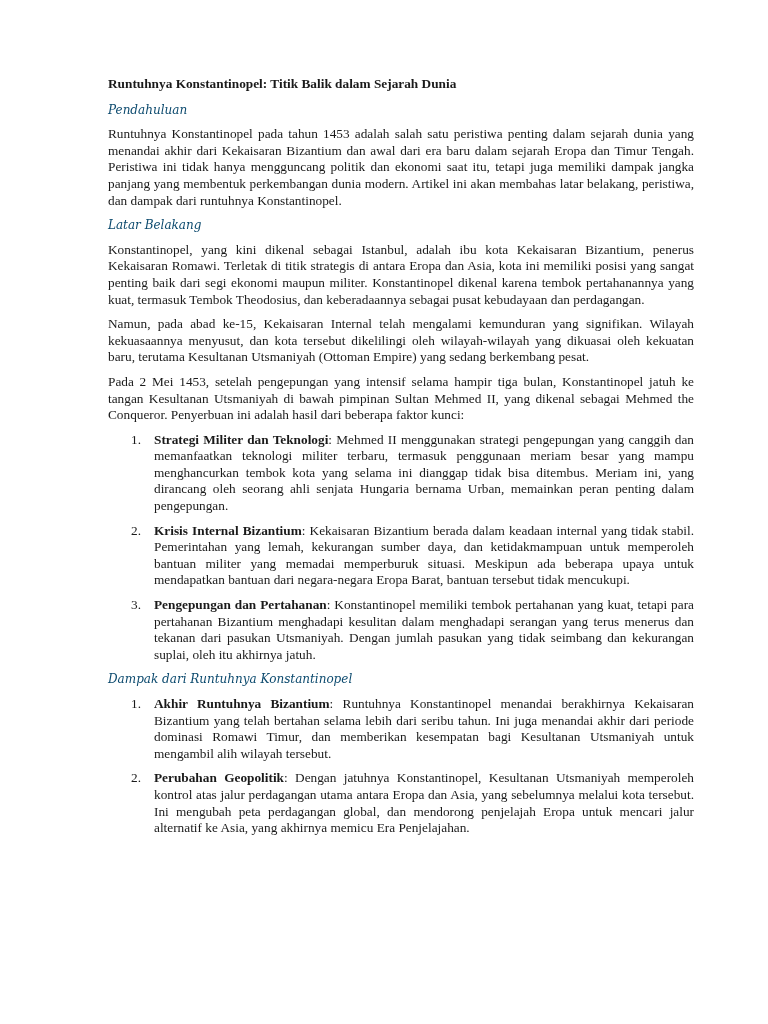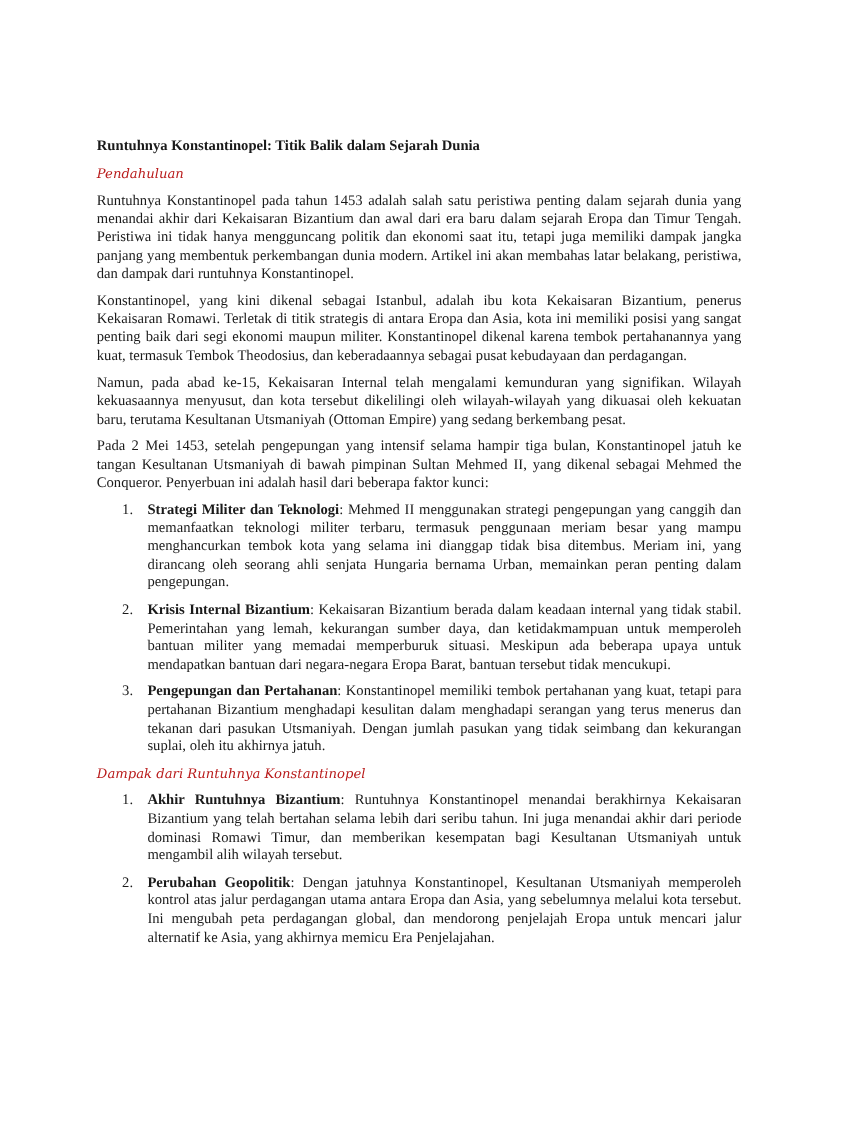--- a/index.html
+++ b/index.html
@@ -1,38 +1,37 @@
 <!DOCTYPE html>
 <html><head>
 <meta charset="utf-8">
 <style>
   html, body { margin: 0; padding: 0; background: #ffffff; }
   body { width: 768px; height: 1024px; overflow: hidden; position: relative; }
   .page {
     position: absolute;
-    left: 88px;
+    left: 108px;
     top: 76px;
     width: 586px;
     color: #1a1a1a;
     font-family: "Liberation Serif", serif;
     font-size: 13.3px;
     line-height: 16.6px;
-    margin-top: 48px;
   }
   .title {
     font-weight: bold;
     margin: 0 0 9px 0;
     font-size: 13.3px;
   }
   .section-heading {
     font-family: "DejaVu Serif", serif;
     font-style: italic;
     font-size: 12px;
     margin: 0 0 8px 0;
-    color: #b91c1c;
+    color: #0c4a6e;
   }
   p.body {
     margin: 0 0 8px 0;
     text-align: justify;
   }
   ol.list {
     margin: 0 0 8px 0;
     padding: 0;
     list-style: none;
   }
@@ -54,20 +53,21 @@
 
 <div class="page">
   <div class="title">Runtuhnya Konstantinopel: Titik Balik dalam Sejarah Dunia</div>
 
   <div>
     <div class="section-heading">Pendahuluan</div>
     <p class="body">Runtuhnya Konstantinopel pada tahun 1453 adalah salah satu peristiwa penting dalam sejarah dunia yang menandai akhir dari Kekaisaran Bizantium dan awal dari era baru dalam sejarah Eropa dan Timur Tengah. Peristiwa ini tidak hanya mengguncang politik dan ekonomi saat itu, tetapi juga memiliki dampak jangka panjang yang membentuk perkembangan dunia modern. Artikel ini akan membahas latar belakang, peristiwa, dan dampak dari runtuhnya Konstantinopel.</p>
   </div>
 
   <div>
+    <div class="section-heading">Latar Belakang</div>
     <p class="body">Konstantinopel, yang kini dikenal sebagai Istanbul, adalah ibu kota Kekaisaran Bizantium, penerus Kekaisaran Romawi. Terletak di titik strategis di antara Eropa dan Asia, kota ini memiliki posisi yang sangat penting baik dari segi ekonomi maupun militer. Konstantinopel dikenal karena tembok pertahanannya yang kuat, termasuk Tembok Theodosius, dan keberadaannya sebagai pusat kebudayaan dan perdagangan.</p>
     <p class="body">Namun, pada abad ke-15, Kekaisaran Internal telah mengalami kemunduran yang signifikan. Wilayah kekuasaannya menyusut, dan kota tersebut dikelilingi oleh wilayah-wilayah yang dikuasai oleh kekuatan baru, terutama Kesultanan Utsmaniyah (Ottoman Empire) yang sedang berkembang pesat.</p>
   </div>
 
   <div>
     <p class="body">Pada 2 Mei 1453, setelah pengepungan yang intensif selama hampir tiga bulan, Konstantinopel jatuh ke tangan Kesultanan Utsmaniyah di bawah pimpinan Sultan Mehmed II, yang dikenal sebagai Mehmed the Conqueror. Penyerbuan ini adalah hasil dari beberapa faktor kunci:</p>
     <ol class="list">
       <li>
         <span class="num">1.</span><span class="term">Strategi Militer dan Teknologi</span><span>: Mehmed II menggunakan strategi pengepungan yang canggih dan memanfaatkan teknologi militer terbaru, termasuk penggunaan meriam besar yang mampu menghancurkan tembok kota yang selama ini dianggap tidak bisa ditembus. Meriam ini, yang dirancang oleh seorang ahli senjata Hungaria bernama Urban, memainkan peran penting dalam pengepungan.</span>
       </li>

